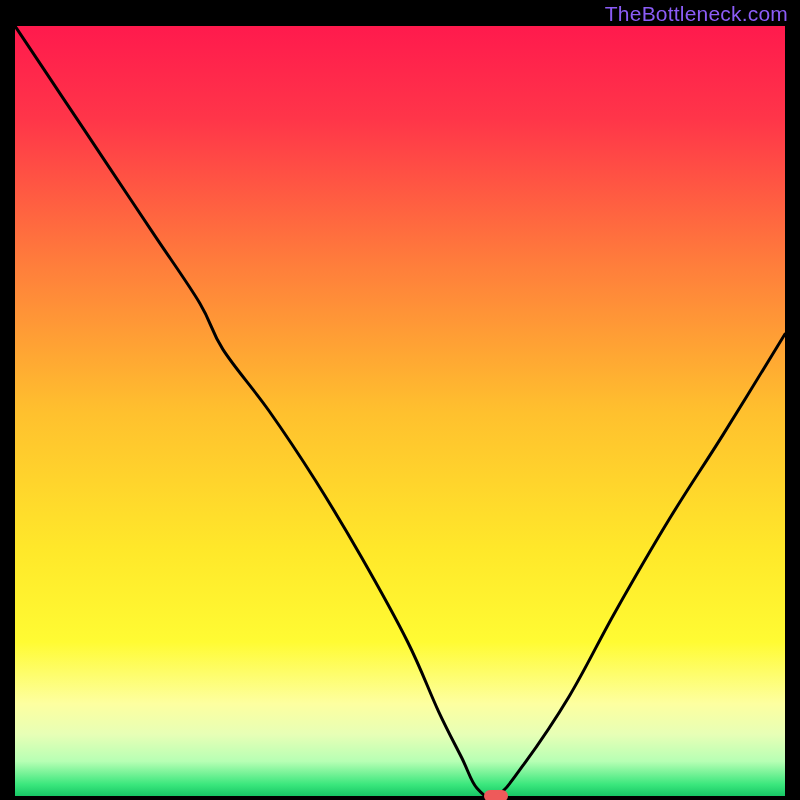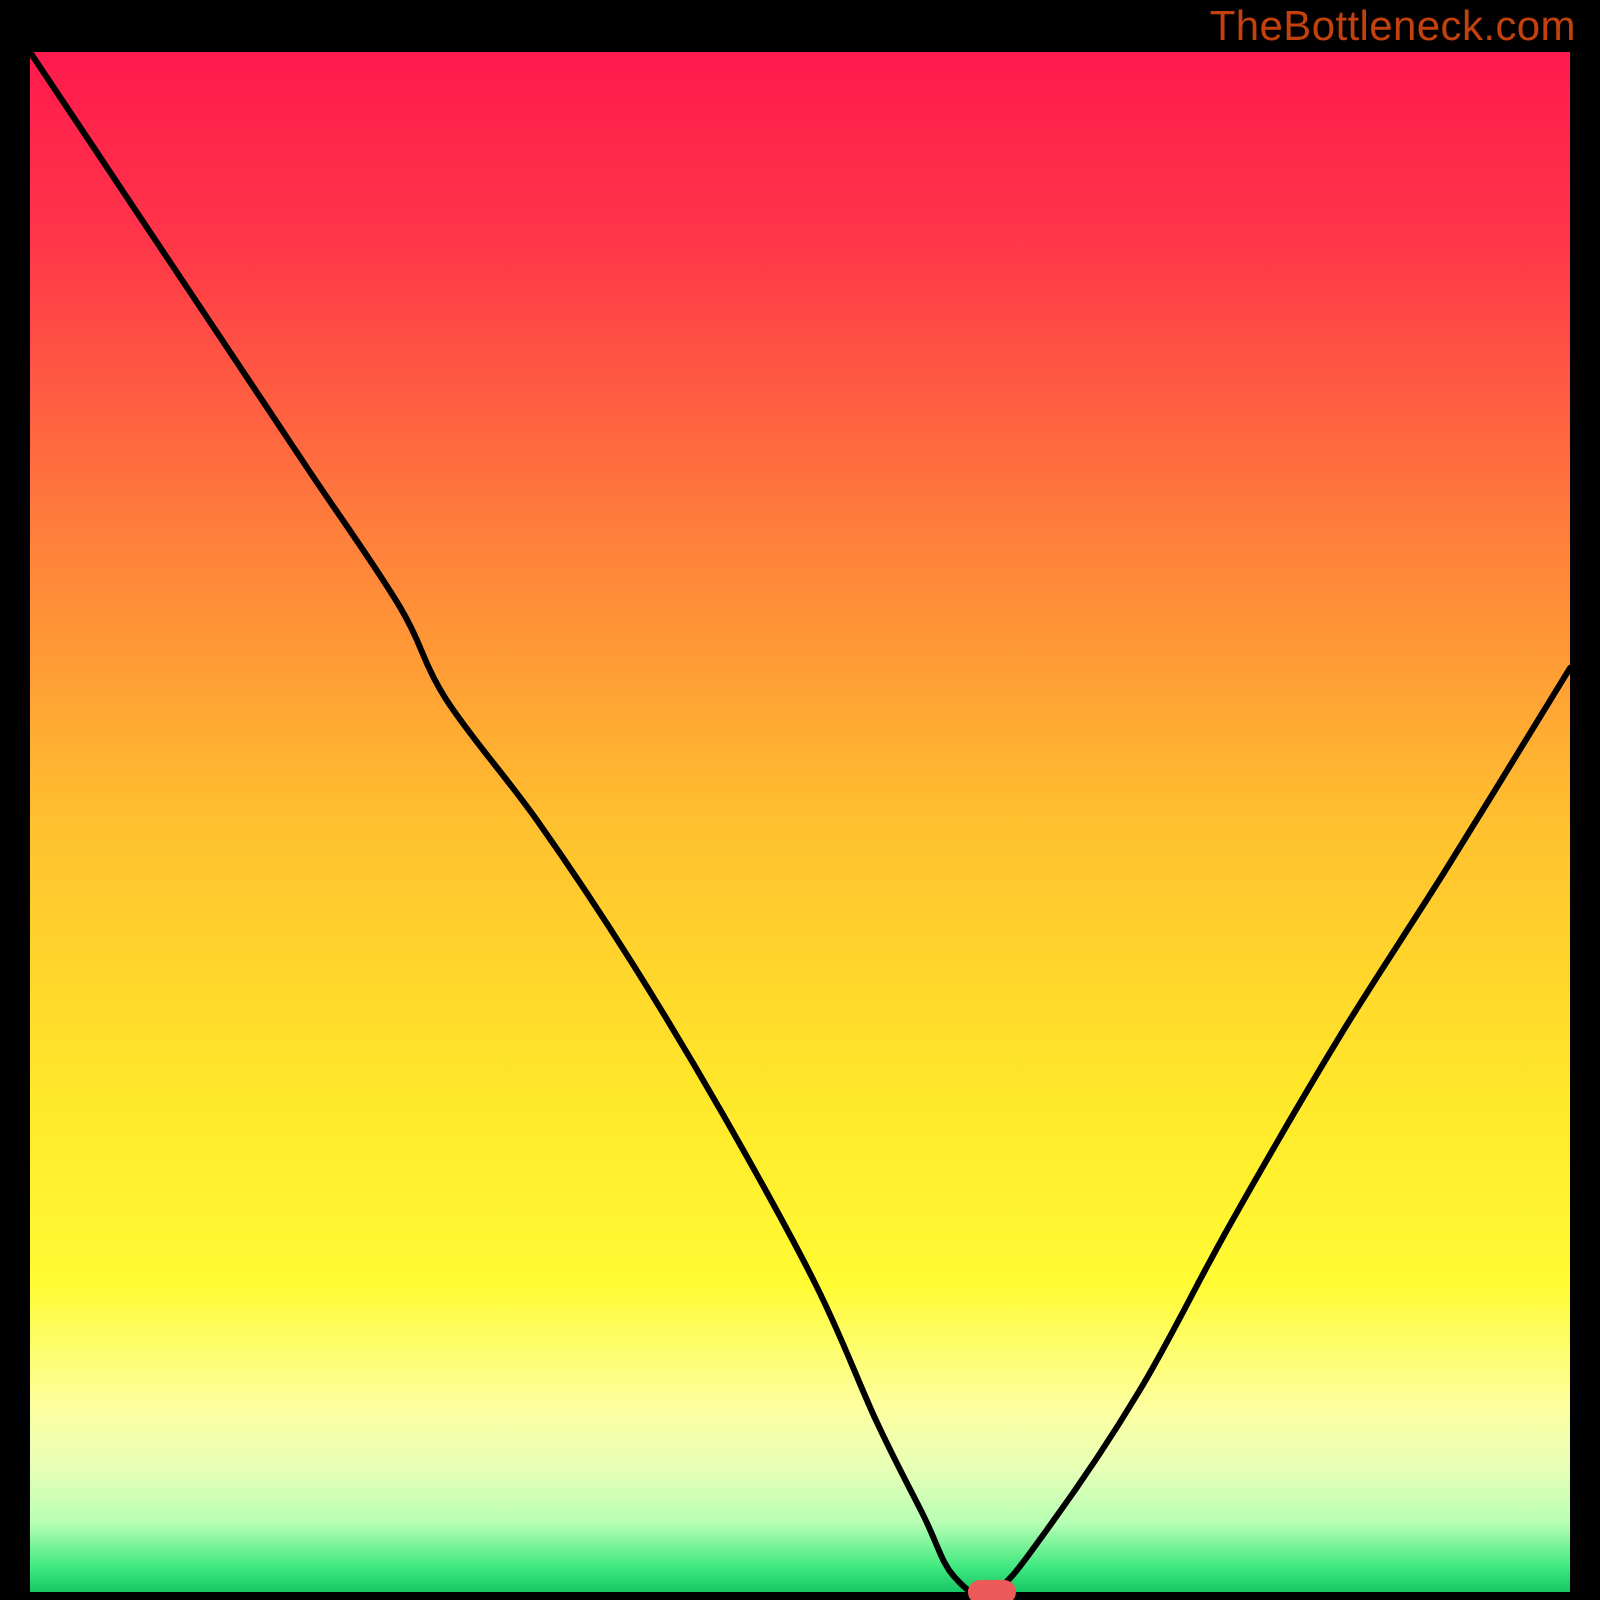--- a/index.html
+++ b/index.html
@@ -25,21 +25,21 @@
     top: 0;
     width: 770px;
     height: 770px;
   }
   .watermark {
     position: absolute;
     top: 2px;
     right: 12px;
     font-size: 21px;
     font-weight: 500;
-    color: #c2410c;
+    color: #8b5cf6;
     letter-spacing: 0.2px;
   }
   .marker {
     position: absolute;
     border-radius: 8px;
     background: #ee5a5a;
   }
 </style>
 </head>
 <body>

